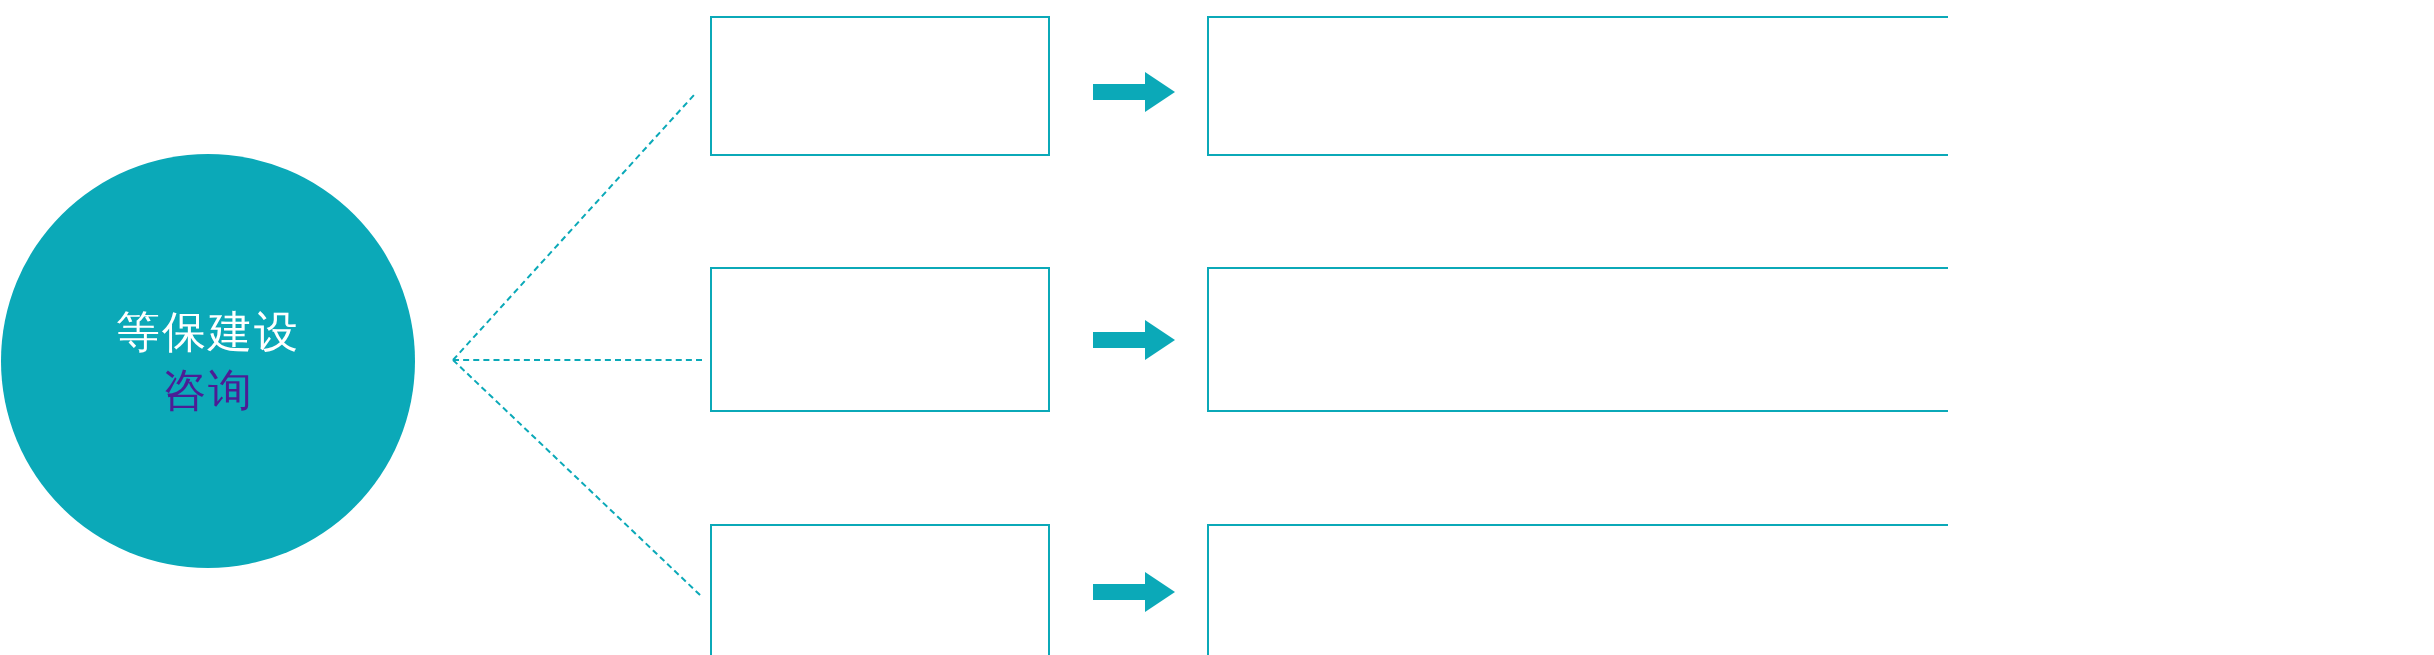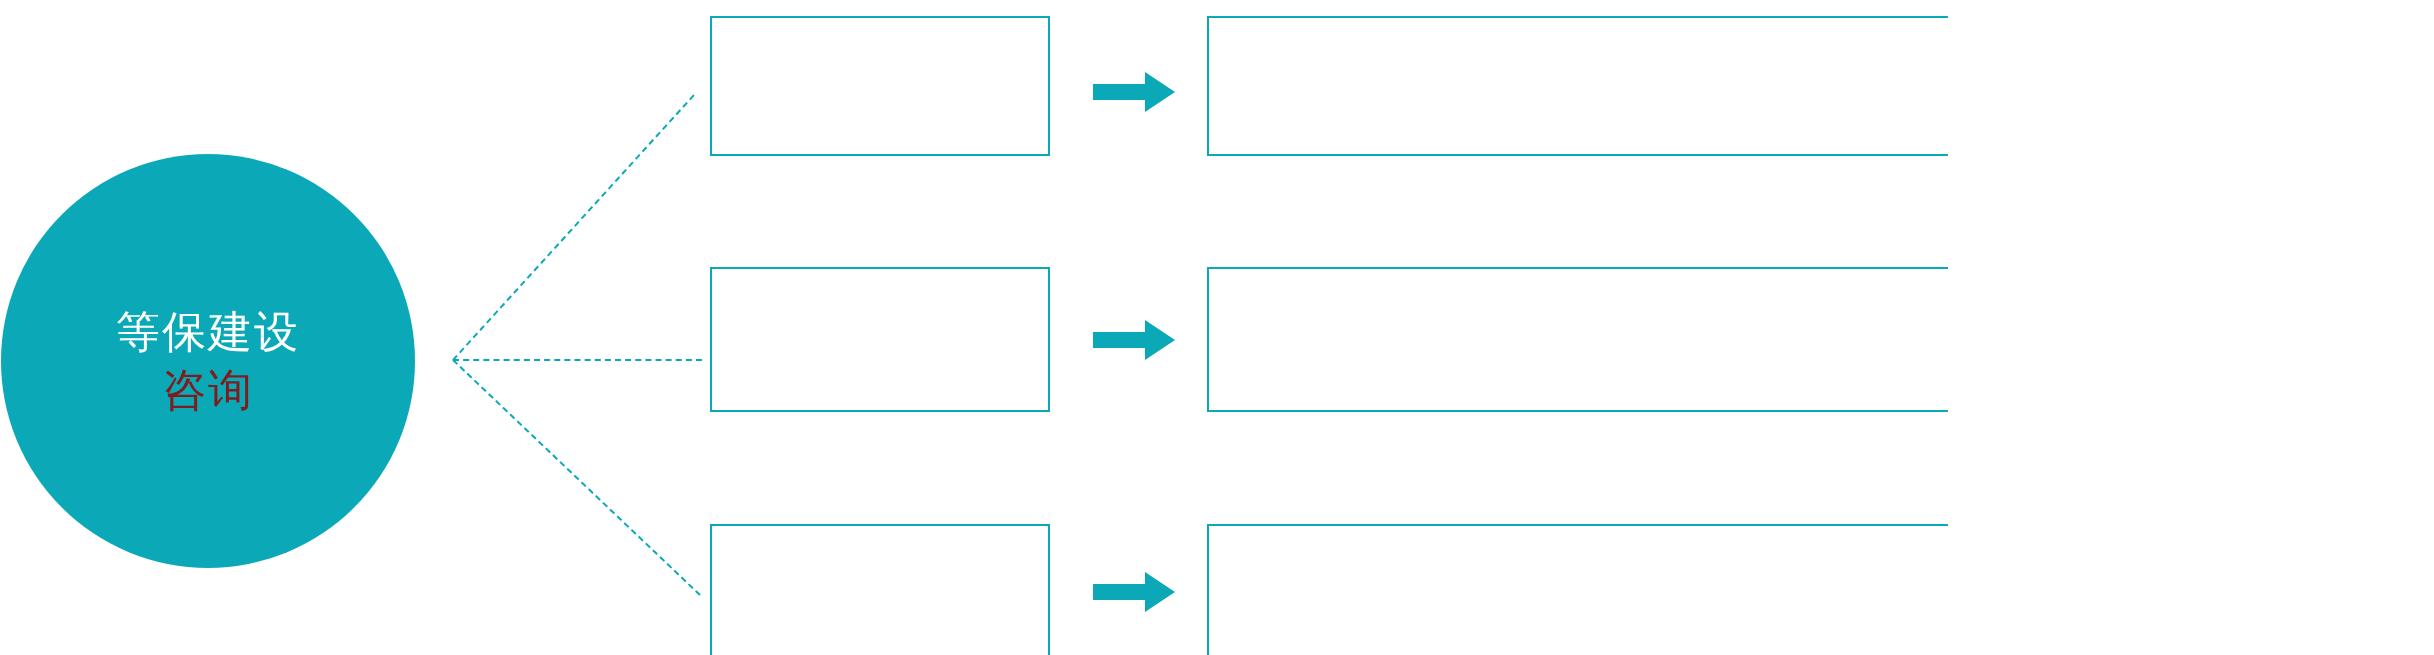--- a/index.html
+++ b/index.html
@@ -90,21 +90,21 @@
     display: block;
   }
 </style>
 </head>
 <body>
 
 <div id="canvas" style="background: rgb(255, 255, 255);">
 
   <div class="hub" id="hub" style="left: 1px; top: 140px; width: 414px; height: 414px; background: rgb(11, 169, 184);">
     <div class="hub-line" style="color: rgb(255, 255, 255);">等保建设</div>
-    <div class="hub-line" style="color: #7f1d1d;">咨询</div>
+    <div class="hub-line" style="color: #4c1d95;">咨询</div>
   </div>
 
   <div id="connector-layer">
       <div class="connector" style="left: 453px; top: 345px; width: 358.198px; transform: rotate(-47.7156deg); border-top-color: rgb(11, 169, 184); border-top-style: dashed;"></div>
       <div class="connector" style="left: 453px; top: 345px; width: 249px; transform: rotate(0deg); border-top-color: rgb(11, 169, 184); border-top-style: dashed;"></div>
       <div class="connector" style="left: 453px; top: 345px; width: 340.931px; transform: rotate(43.5738deg); border-top-color: rgb(11, 169, 184); border-top-style: dashed;"></div>
     </div>
 
   <div id="rows-layer">
       <div class="cat-box" style="left: 710px; top: 2px; width: 340px; height: 140px; border-color: rgb(11, 169, 184); background: rgb(255, 255, 255);">

